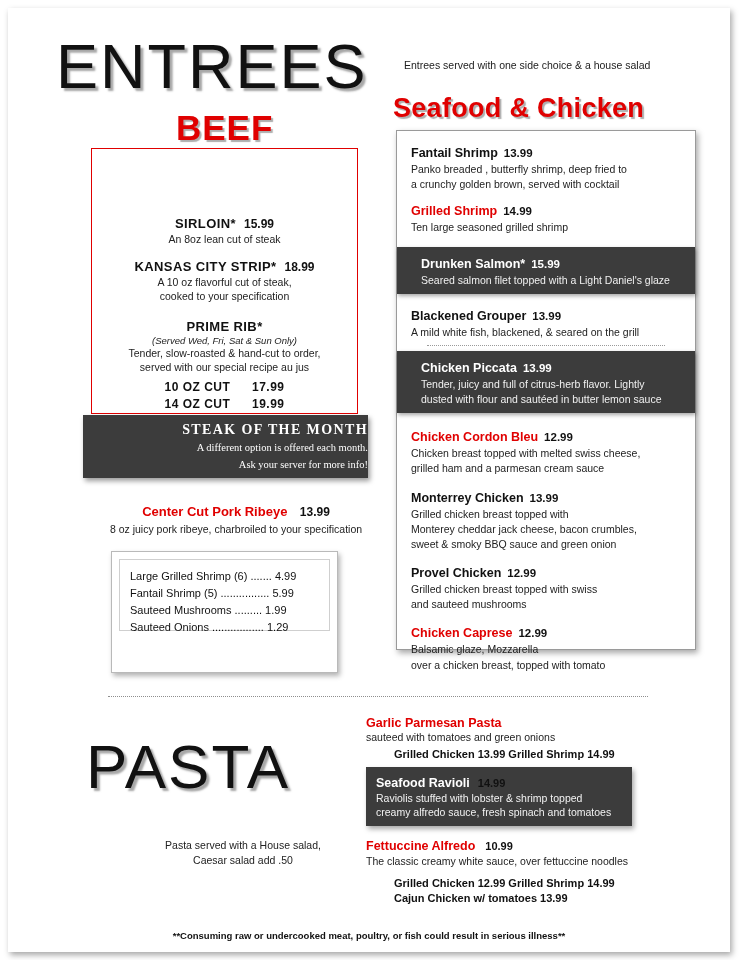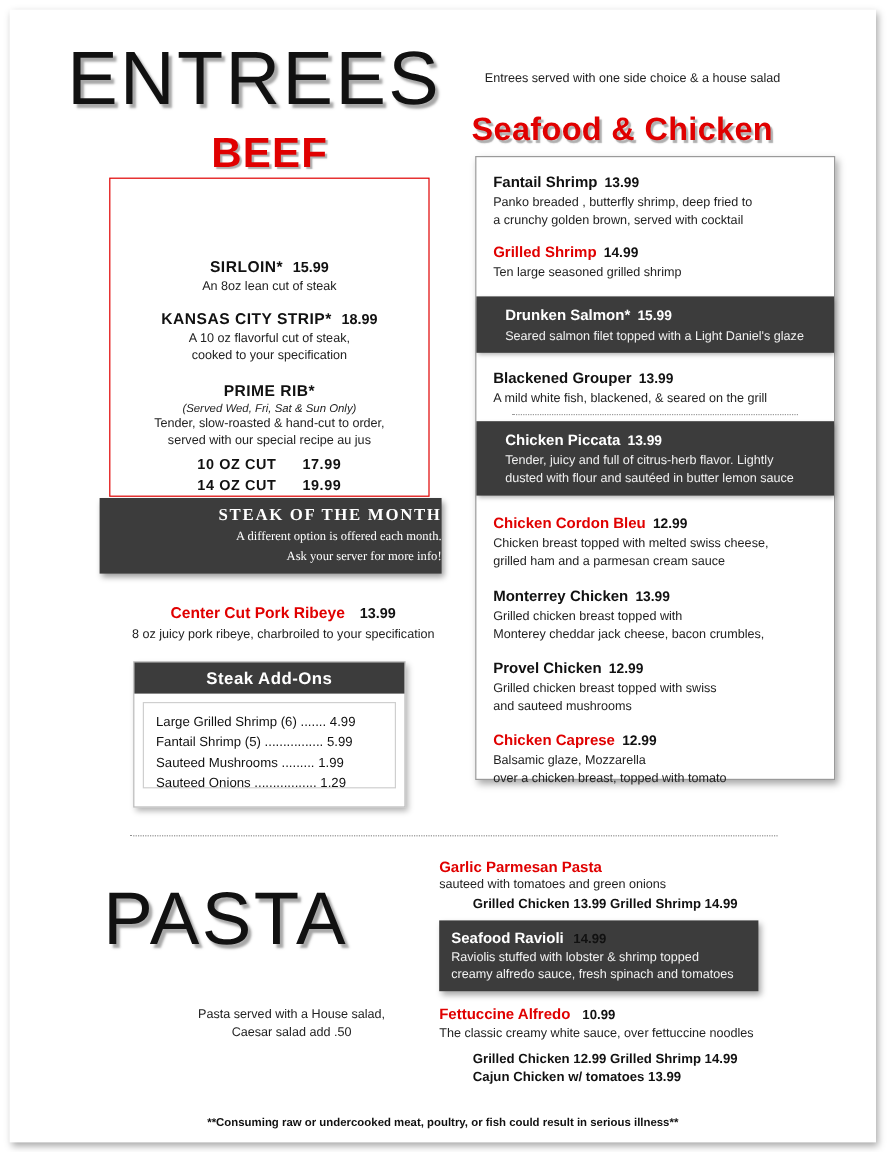--- a/index.html
+++ b/index.html
@@ -157,21 +157,20 @@
       <div class="d">Ask your server for more info!</div>
     </div>
 
     <div class="pork">
       <span class="h">Center Cut Pork Ribeye</span>
       <span class="p" style="margin-left:8px;">13.99</span>
       <div class="d">8 oz juicy  pork ribeye, charbroiled to your specification</div>
     </div>
 
     <div class="addons">
-      <div class="bar">Steak Add-Ons</div>
       <div class="inner">
         <div class="line">Large Grilled Shrimp (6) ....... 4.99</div>
         <div class="line">Fantail Shrimp (5) ................ 5.99</div>
         <div class="line">Sauteed Mushrooms ......... 1.99</div>
         <div class="line">Sauteed Onions ................. 1.29</div>
       </div>
     </div>
 
     <div class="sc-title">Seafood &amp; Chicken</div>
     <div class="sc-box">
@@ -209,20 +208,21 @@
         <div class="sc-item" style="padding-top:14px;">
           <div><span class="sc-name red">Chicken Cordon Bleu</span><span class="sc-price">12.99</span></div>
           <div class="sc-desc">Chicken breast topped with melted swiss cheese,</div>
           <div class="sc-desc">grilled ham and a parmesan cream sauce</div>
         </div>
 
         <div class="sc-item" style="padding-top:12px;">
           <div><span class="sc-name">Monterrey Chicken</span><span class="sc-price">13.99</span></div>
           <div class="sc-desc">Grilled chicken breast topped with</div>
           <div class="sc-desc">Monterey cheddar jack cheese, bacon crumbles,</div>
+          <div class="sc-desc">sweet &amp; smoky BBQ sauce and green onion</div>
         </div>
 
         <div class="sc-item" style="padding-top:12px;">
           <div><span class="sc-name">Provel Chicken</span><span class="sc-price">12.99</span></div>
           <div class="sc-desc">Grilled chicken breast topped with swiss</div>
           <div class="sc-desc">and sauteed mushrooms</div>
         </div>
 
         <div class="sc-item" style="padding-top:12px;">
           <div><span class="sc-name red">Chicken Caprese</span><span class="sc-price">12.99</span></div>

